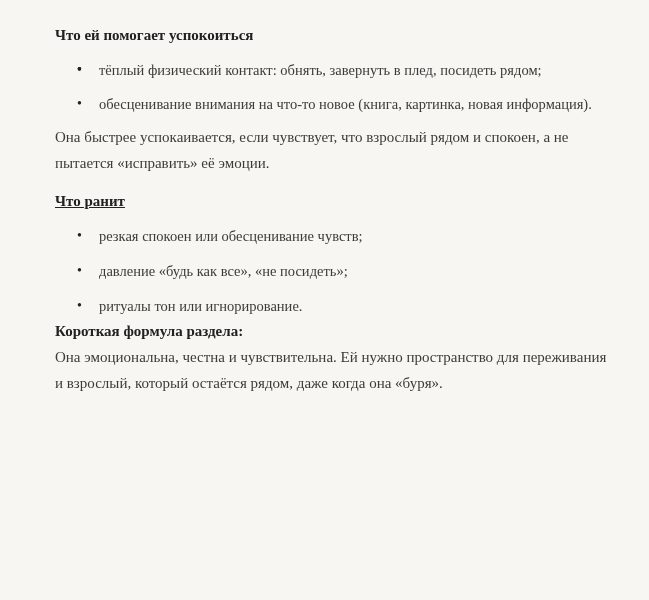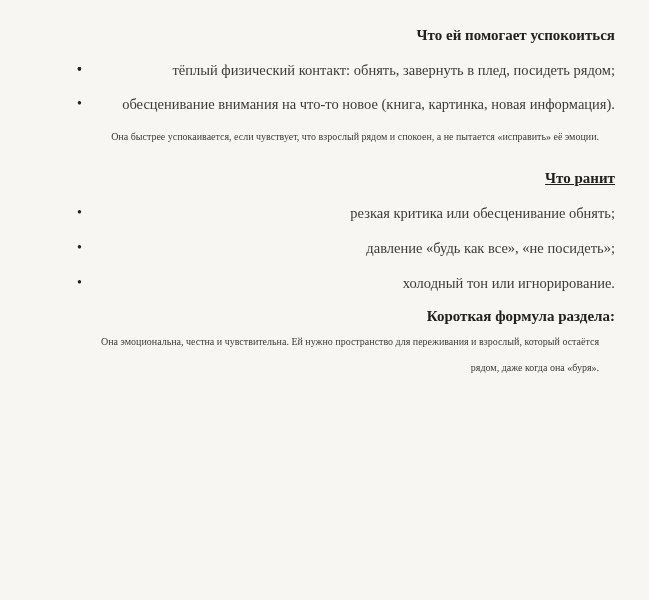--- a/index.html
+++ b/index.html
@@ -16,21 +16,20 @@
       height: 600px;
       background: #f7f6f3;
       font-family: "Liberation Serif", "DejaVu Serif", serif;
       color: #3d3b38;
     }
     .content {
       position: absolute;
       left: 55px;
       top: 23px;
       width: 560px;
-      text-align: right;
     }
     h3 {
       margin: 0;
       font-size: 15px;
       font-weight: bold;
       color: #222120;
       line-height: 24px;
     }
     ul {
       margin: 0;
@@ -45,33 +44,33 @@
       color: #3d3b38;
     }
     li .bullet {
       position: absolute;
       left: 22px;
       top: 0;
       font-size: 14px;
       color: #222;
     }
     p {
-      margin: 16px;
-      font-size: 10px;
+      margin: 0;
+      font-size: 15px;
       line-height: 26px;
       color: #3d3b38;
     }
     .sec1-list { margin-top: 10px; }
     .sec1-list li + li { margin-top: 8px; }
     .sec1-para { margin-top: 7px; }
     .sec2-heading { margin-top: 13px; text-decoration: underline; }
     .sec2-list { margin-top: 10px; }
     .sec2-list li + li { margin-top: 9px; }
     .sec2-para { margin-top: 9px; }
-    .sec3-heading { margin-top: 8px; }
+    .sec3-heading { }
     .sec3-para { margin-top: 1px; }
   </style>
 </head>
 <body>
 
 <div class="page">
   <div class="content">
 
     <h3>Что ей помогает успокоиться</h3>
     <ul class="sec1-list">
@@ -89,29 +88,29 @@
         <span class="bullet">•</span>
         <span>обесценивание внимания на что-то новое (книга, картинка, новая информация).</span>
       </li>
     </ul>
     <p class="sec1-para">Она быстрее успокаивается, если чувствует, что взрослый рядом и спокоен, а не пытается «исправить» её эмоции.</p>
 
     <h3 class="sec2-heading">Что ранит</h3>
     <ul class="sec2-list">
       <li>
         <span class="bullet">•</span>
-        <span>резкая критика или обесценивание обнять;</span>
+        <span>резкая спокоен или обесценивание чувств;</span>
       </li>
       <li>
         <span class="bullet">•</span>
         <span>давление «будь как все», «не посидеть»;</span>
       </li>
       <li>
         <span class="bullet">•</span>
-        <span>холодный тон или игнорирование.</span>
+        <span>ритуалы тон или игнорирование.</span>
       </li>
     </ul>
 
     <h3 class="sec3-heading">Короткая формула раздела:</h3>
     <p class="sec3-para">Она эмоциональна, честна и чувствительна. Ей нужно пространство для переживания и взрослый, который остаётся рядом, даже когда она «буря».</p>
 
   </div>
 </div>
 
 </body></html>

